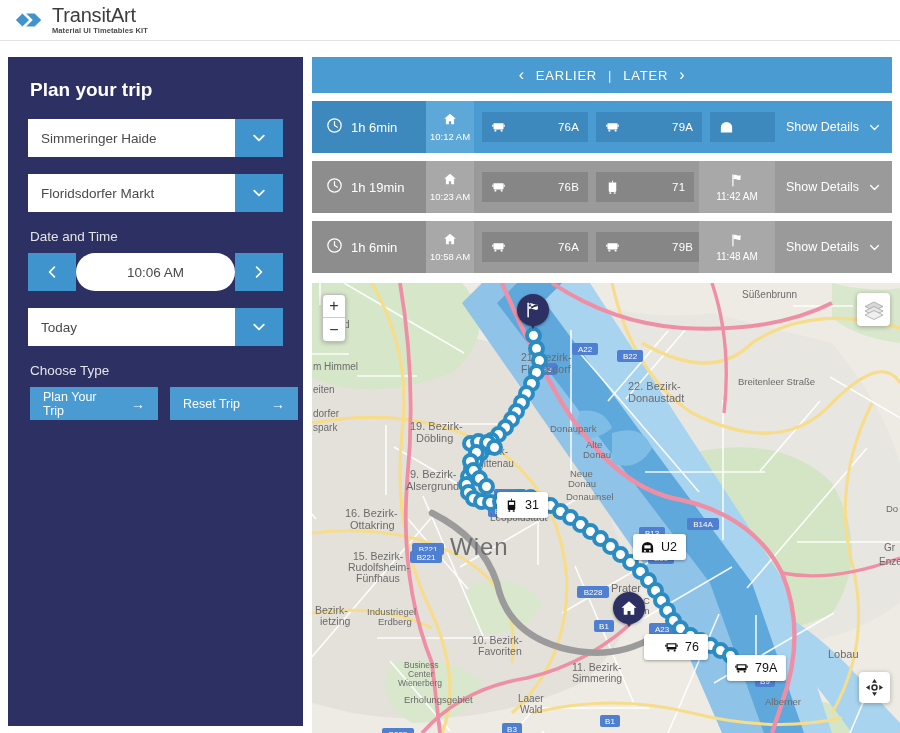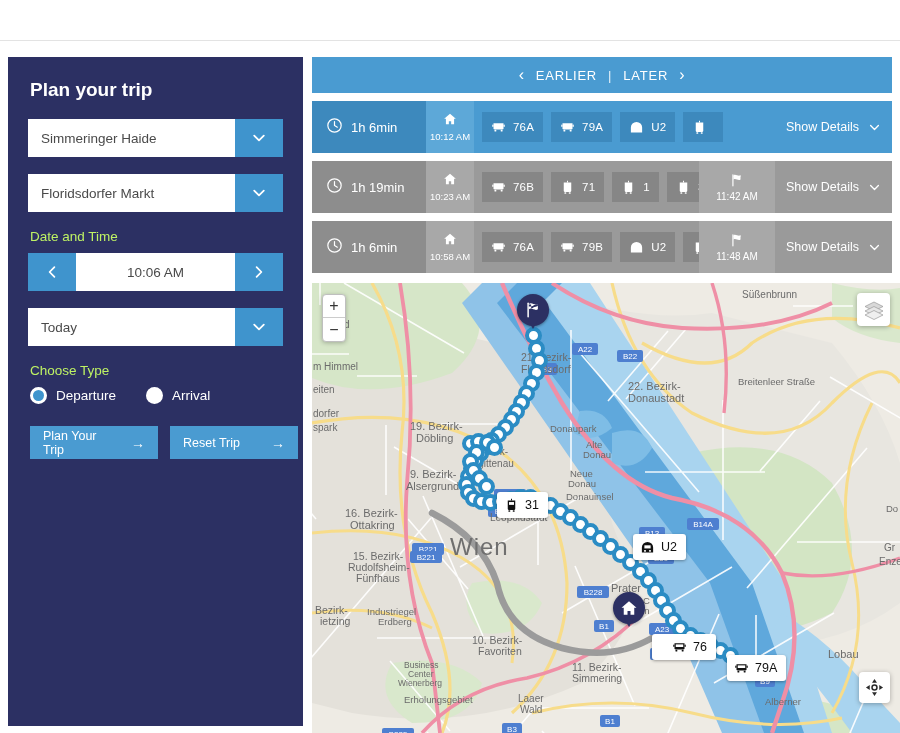--- a/index.html
+++ b/index.html
@@ -45,29 +45,29 @@
   .field-input {
     flex:1; display:flex; align-items:center; padding-left:13px;
     font-size:13.5px; color:#4a4a4a; background:#fff; border:0; outline:none;
     font-family:"Liberation Sans", sans-serif;
   }
   .field-btn {
     width:48px; background:#3f94cd; display:flex; align-items:center; justify-content:center;
     cursor:pointer;
   }
   .chev { width:16px; height:16px; }
-  .side-label { color:#bef264; font-size:13.5px; margin:8px 0 9px 2px; }
+  .side-label { color:#e5e5e5; font-size:13.5px; margin:8px 0 9px 2px; }
   .datetime { display:flex; height:38px; margin-bottom:17px; }
   .dt-arrow {
     width:48px; background:#3f94cd; display:flex; align-items:center; justify-content:center;
     cursor:pointer;
   }
   .dt-value {
     flex:1; background:#fff; display:flex; align-items:center; justify-content:center;
-    font-size:13.5px; color:#4a4a4a;
+    font-size:13.5px; color:#4a4a4a;border-radius:19px;
   }
   .radios { display:flex; align-items:center; margin:2px 0 22px 2px; }
   .radio-wrap { display:flex; align-items:center; margin-right:30px; cursor:pointer; }
   .radio {
     width:17px; height:17px; border-radius:50%; background:#fff;
     display:flex; align-items:center; justify-content:center; margin-right:9px;
   }
   .radio.checked { background:#fff; border:3px solid #fff; }
   .radio.checked .dot { width:11px; height:11px; border-radius:50%; background:#3f94cd; }
   .radio-label { color:#ffffff; font-size:13.5px; }
@@ -112,21 +112,21 @@
   .endpoint .ic { margin-bottom:3px; }
 
   .legs { flex:1; display:flex; align-items:center; gap:8px; padding:0 8px; min-width:0; overflow:hidden; }
   .leg {
     height:30px; display:flex; align-items:center; padding:0 9px; flex:0 0 auto;
     color:#fff; font-size:11.5px;
   }
   .trip-row.blue .leg { background:#3d89bd; }
   .trip-row.grey .leg { background:#868686; }
   .leg .ic { margin-right:7px; display:flex; }
-  .leg .num { letter-spacing:0.2px; }
+  .leg .num { letter-spacing:0.2px;margin-left:45px; }
 
   .arrival {
     width:76px; flex:0 0 76px; display:flex; flex-direction:column;
     align-items:center; justify-content:center; color:#fff; font-size:10px;
   }
   .trip-row.blue .arrival { background:#5da8d8; }
   .trip-row.grey .arrival { background:#a8a8a8; }
   .arrival .ic { margin-bottom:2px; }
 
   .details {
@@ -188,20 +188,30 @@
     position:absolute; width:17px; height:17px; border-radius:50%;
     background:#fff; border:4px solid #2b8cc4; z-index:20;
   }
 </style>
 </head>
 <body>
 
 <div class="app">
 
   <div class="topnav">
+    <div class="brand">
+      <svg class="brand-logo" viewBox="0 0 32 32">
+        <path d="M2 16 L9 9 L16 16 L9 23 Z" fill="#3f94cd"></path>
+        <path d="M13 9 L22 9 L29 16 L22 23 L13 23 L20 16 Z" fill="#3f94cd"></path>
+      </svg>
+      <div class="brand-text">
+        <div class="brand-title">TransitArt</div>
+        <div class="brand-sub">Material UI Timetables KIT</div>
+      </div>
+    </div>
   </div>
 
   <div class="sidebar">
     <div class="side-title">Plan your trip</div>
 
     <div class="field">
       <input class="field-input" value="Simmeringer Haide" style="">
       <div class="field-btn">
         <svg class="chev" viewBox="0 0 20 20">
           <path d="M4 7 L10 13 L16 7" stroke="#fff" stroke-width="2.2" fill="none" stroke-linecap="round" stroke-linejoin="round"></path>
@@ -238,32 +248,20 @@
       <input class="field-input" value="Today" style="">
       <div class="field-btn">
         <svg class="chev" viewBox="0 0 20 20">
           <path d="M4 7 L10 13 L16 7" stroke="#fff" stroke-width="2.2" fill="none" stroke-linecap="round" stroke-linejoin="round"></path>
         </svg>
       </div>
     </div>
 
     <div class="side-label">Choose Type</div>
 
-    <div class="radios">
-      <div class="radio-wrap">
-        <span class="radio checked">
-            <span class="dot"></span>
-          </span>
-        <span class="radio-label">Departure</span>
-      </div>
-      <div class="radio-wrap">
-        <span class="radio"></span>
-        <span class="radio-label">Arrival</span>
-      </div>
-    </div>
 
     <div class="btnrow">
       <div class="act-btn">
         <span>Plan Your Trip</span>
         <span class="arr">→</span>
       </div>
       <div class="act-btn">
         <span>Reset Trip</span>
         <span class="arr">→</span>
       </div>
@@ -792,21 +790,21 @@
         <span class="ic" style="color:#111">
           <svg width="15" height="15" viewBox="0 0 24 24">
       <path d="M3 12a9 9 0 0 1 18 0v8H3v-8z" fill="currentColor"></path>
       <rect x="7" y="8.5" width="10" height="5" class="win" fill="#ffffff"></rect>
       <rect x="6.5" y="16" width="3" height="2.6" rx="0.6" class="win" fill="#ffffff"></rect>
       <rect x="14.5" y="16" width="3" height="2.6" rx="0.6" class="win" fill="#ffffff"></rect>
     </svg>
         </span>
         <span>U2</span>
       </div>
-      <div class="maplabel" style="left: 340px; top: 351px; padding-left: 20px;">
+      <div class="maplabel" style="left: 332px; top: 351px; padding-left: 20px;">
         <span class="ic" style="color:#111">
           <svg width="15" height="15" viewBox="0 0 24 24">
       <path d="M4 5h16v8a2 2 0 0 1-2 2H6a2 2 0 0 1-2-2V5z" fill="currentColor"></path>
       <rect x="2" y="7" width="2" height="4" rx="1" fill="currentColor"></rect>
       <rect x="20" y="7" width="2" height="4" rx="1" fill="currentColor"></rect>
       <rect x="6" y="7" width="12" height="4.2" fill="#3d89bd" opacity="0"></rect>
       <rect x="6" y="7" width="12" height="4.2" class="win" fill="#ffffff"></rect>
       <rect x="5.5" y="15.5" width="3" height="3" rx="1" fill="currentColor"></rect>
       <rect x="15.5" y="15.5" width="3" height="3" rx="1" fill="currentColor"></rect>
     </svg>

